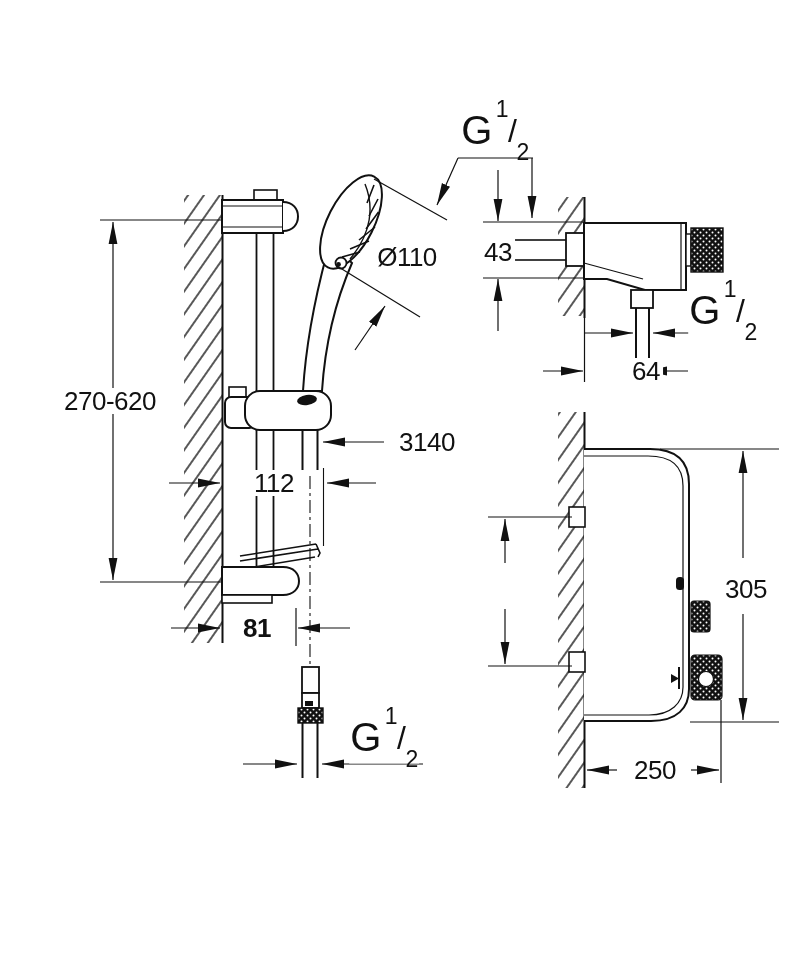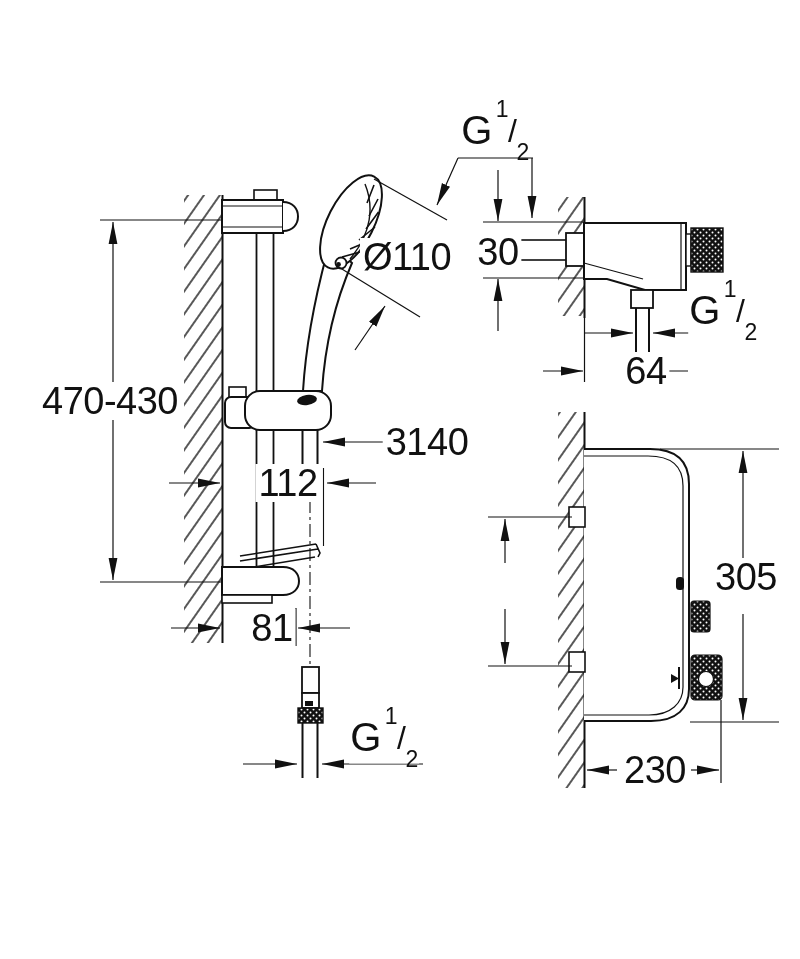--- a/index.html
+++ b/index.html
@@ -1,20 +1,20 @@
 <!DOCTYPE html>
 <html><head>
 <meta charset="utf-8">
 <style>
   html,body{margin:0;padding:0;background:#fff;}
   #stage{position:relative;width:800px;height:959px;background:#ffffff;overflow:hidden;
          font-family:"Liberation Sans", sans-serif;color:#111;}
   #stage svg{position:absolute;left:0;top:0;}
   .dim-label{position:absolute;transform:translate(-50%,-50%);background:#fff;
-             padding:0 3px;font-size:38px;line-height:1;color:#111;white-space:nowrap;
+             padding:0 3px;font-size:26px;line-height:1;color:#111;white-space:nowrap;
              letter-spacing:-0.5px;}
   .g-label{font-size:40px;padding:0 1px;}
   .g-label sup{font-size:23px;position:relative;top:-13px;margin-left:4px;}
   .g-label .slash{font-size:32px;position:relative;top:-2px;}
   .g-label sub{font-size:23px;position:relative;top:7px;}
 </style>
 </head>
 <body>
 
 <div id="stage">
@@ -196,44 +196,44 @@
     </g>
 
     <g stroke="#111" stroke-width="1.2" fill="none">
       <line x1="721" y1="700" x2="721" y2="783"></line>
       <line x1="617" y1="770" x2="587" y2="770" marker-end="url(#ah)"></line>
       <line x1="691" y1="770" x2="719" y2="770" marker-end="url(#ah)"></line>
     </g>
   </g>
 </svg>
 
-  <div class="dim-label" style="left:110px;top:401px;">470-430</div>
+  <div class="dim-label" style="left:110px;top:401px;">270-620</div>
 
   <div class="dim-label g-label" style="left:495px;top:133px;">
     <span>G</span><sup>1</sup><span class="slash">/</span><sub>2</sub>
   </div>
 
   <div class="dim-label" style="left:407px;top:257px;">Ø110</div>
 
-  <div class="dim-label" style="left:498px;top:252px;">30</div>
+  <div class="dim-label" style="left:498px;top:252px;">43</div>
 
   <div class="dim-label g-label" style="left:723px;top:313px;">
     <span>G</span><sup>1</sup><span class="slash">/</span><sub>2</sub>
   </div>
 
   <div class="dim-label" style="left:615px;top:371px;margin-left:31px;">64</div>
 
   <div class="dim-label" style="left:427px;top:442px;">3140</div>
 
-  <div class="dim-label" style="left:288px;top:483px;">112</div>
-
-  <div class="dim-label" style="left:272px;top:628px;">81</div>
-
-
-  <div class="dim-label" style="left:746px;top:577px;">305</div>
-
-  <div class="dim-label" style="left:655px;top:770px;">230</div>
+  <div class="dim-label" style="left:274px;top:483px;">112</div>
+
+  <div class="dim-label" style="left:257px;top:628px;font-weight:bold;">81</div>
+
+
+  <div class="dim-label" style="left:746px;top:589px;">305</div>
+
+  <div class="dim-label" style="left:655px;top:770px;">250</div>
 
   <div class="dim-label g-label" style="left:384px;top:740px;">
     <span>G</span><sup>1</sup><span class="slash">/</span><sub>2</sub>
   </div>
 
 </div>
 
 </body></html>

